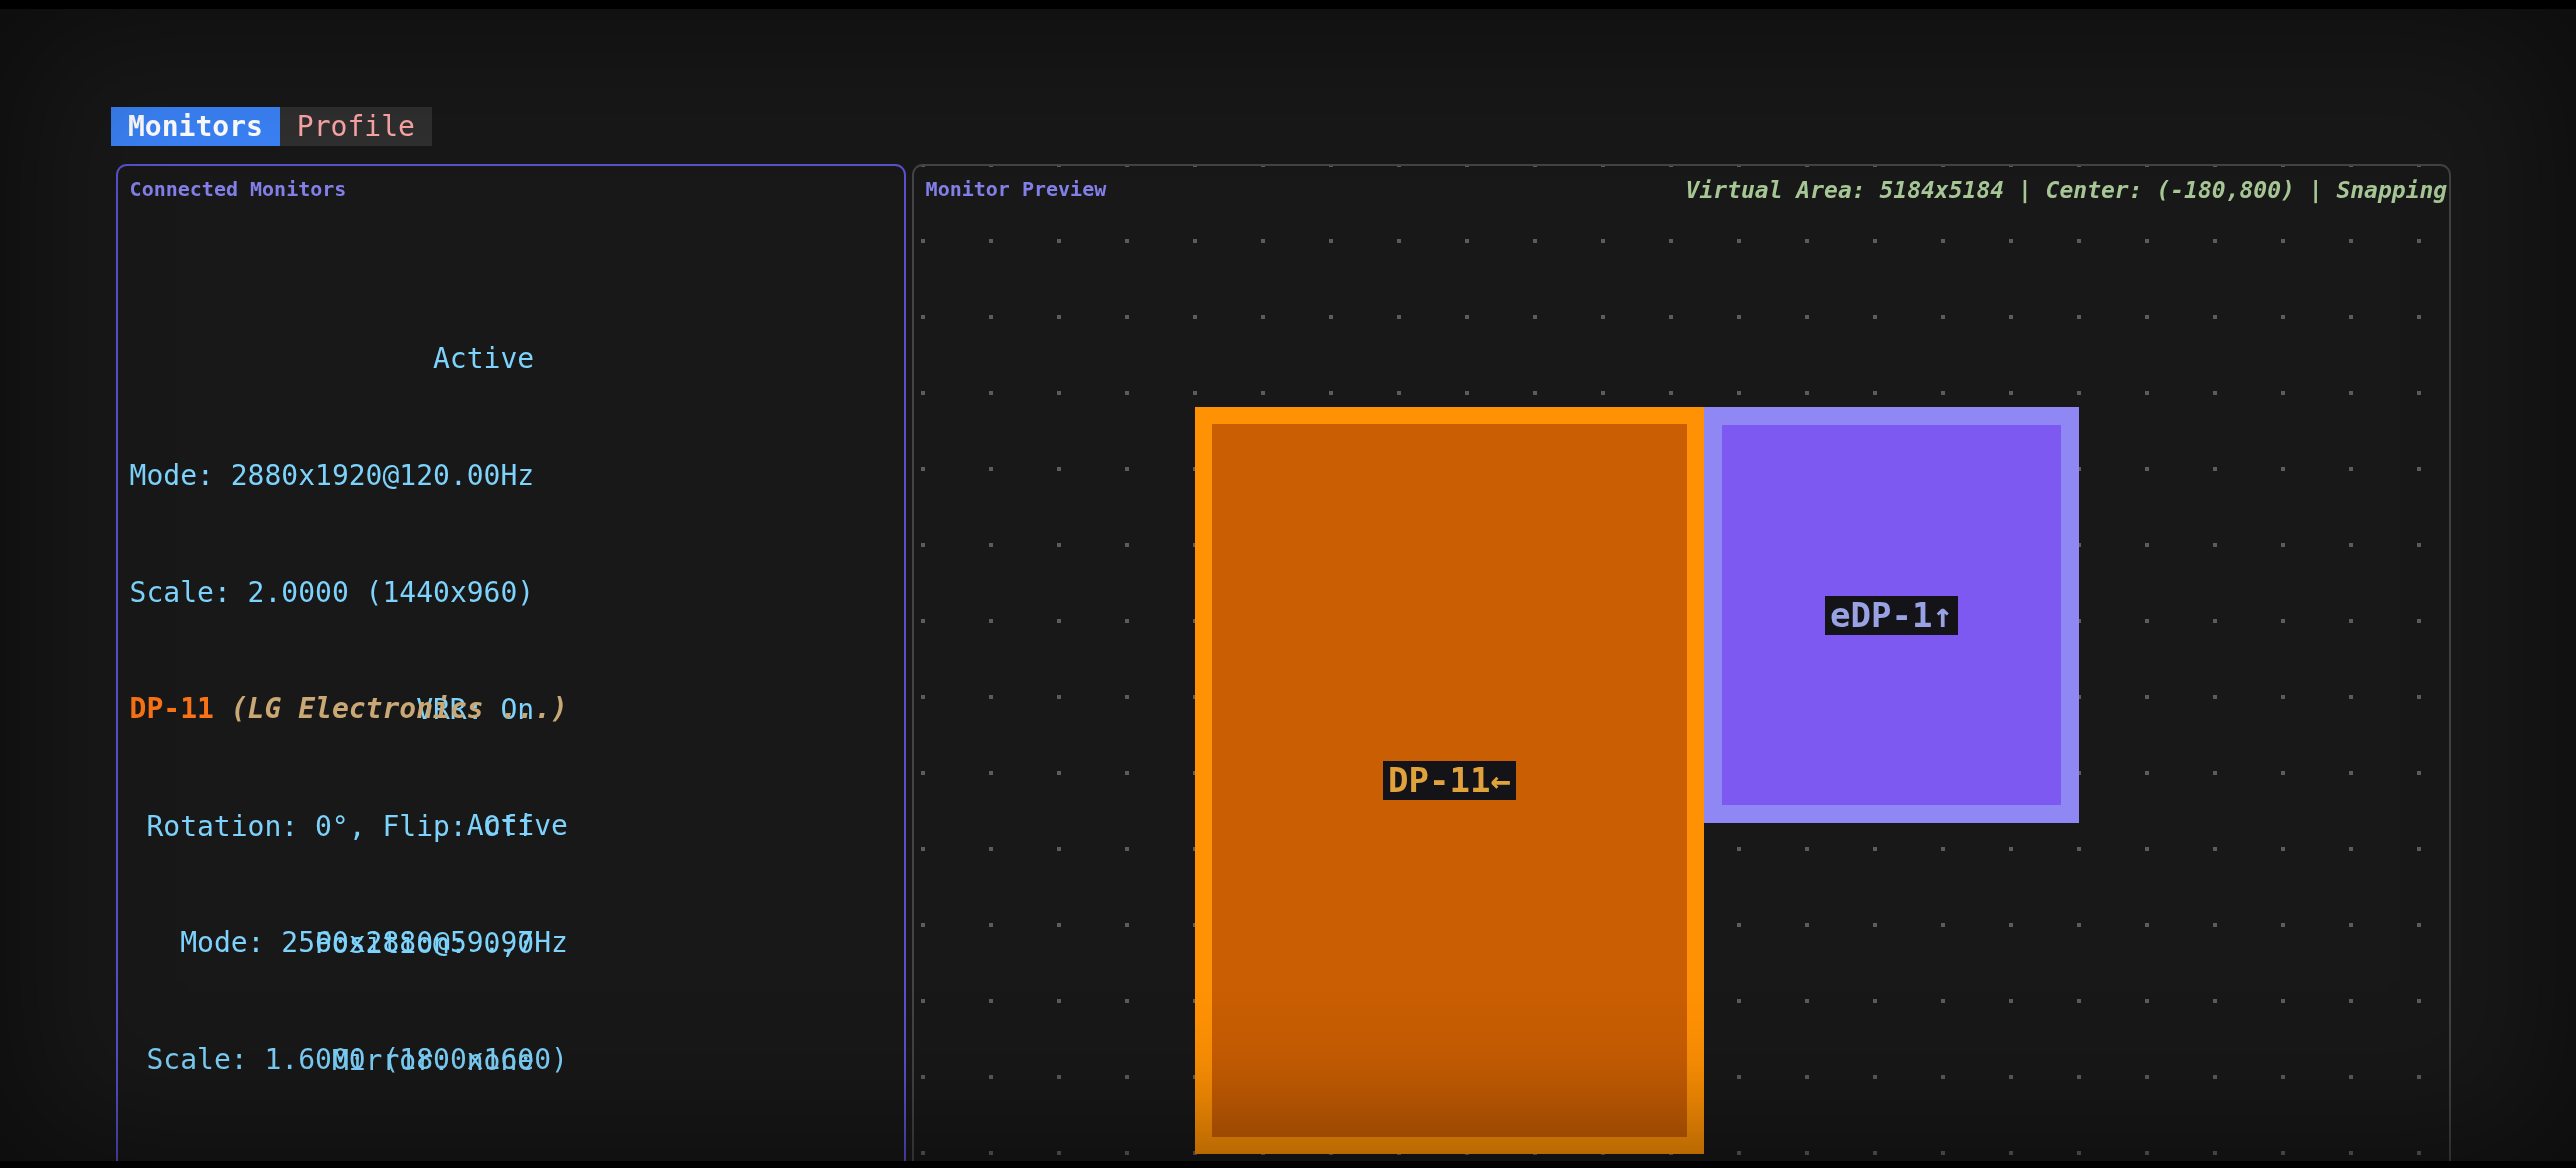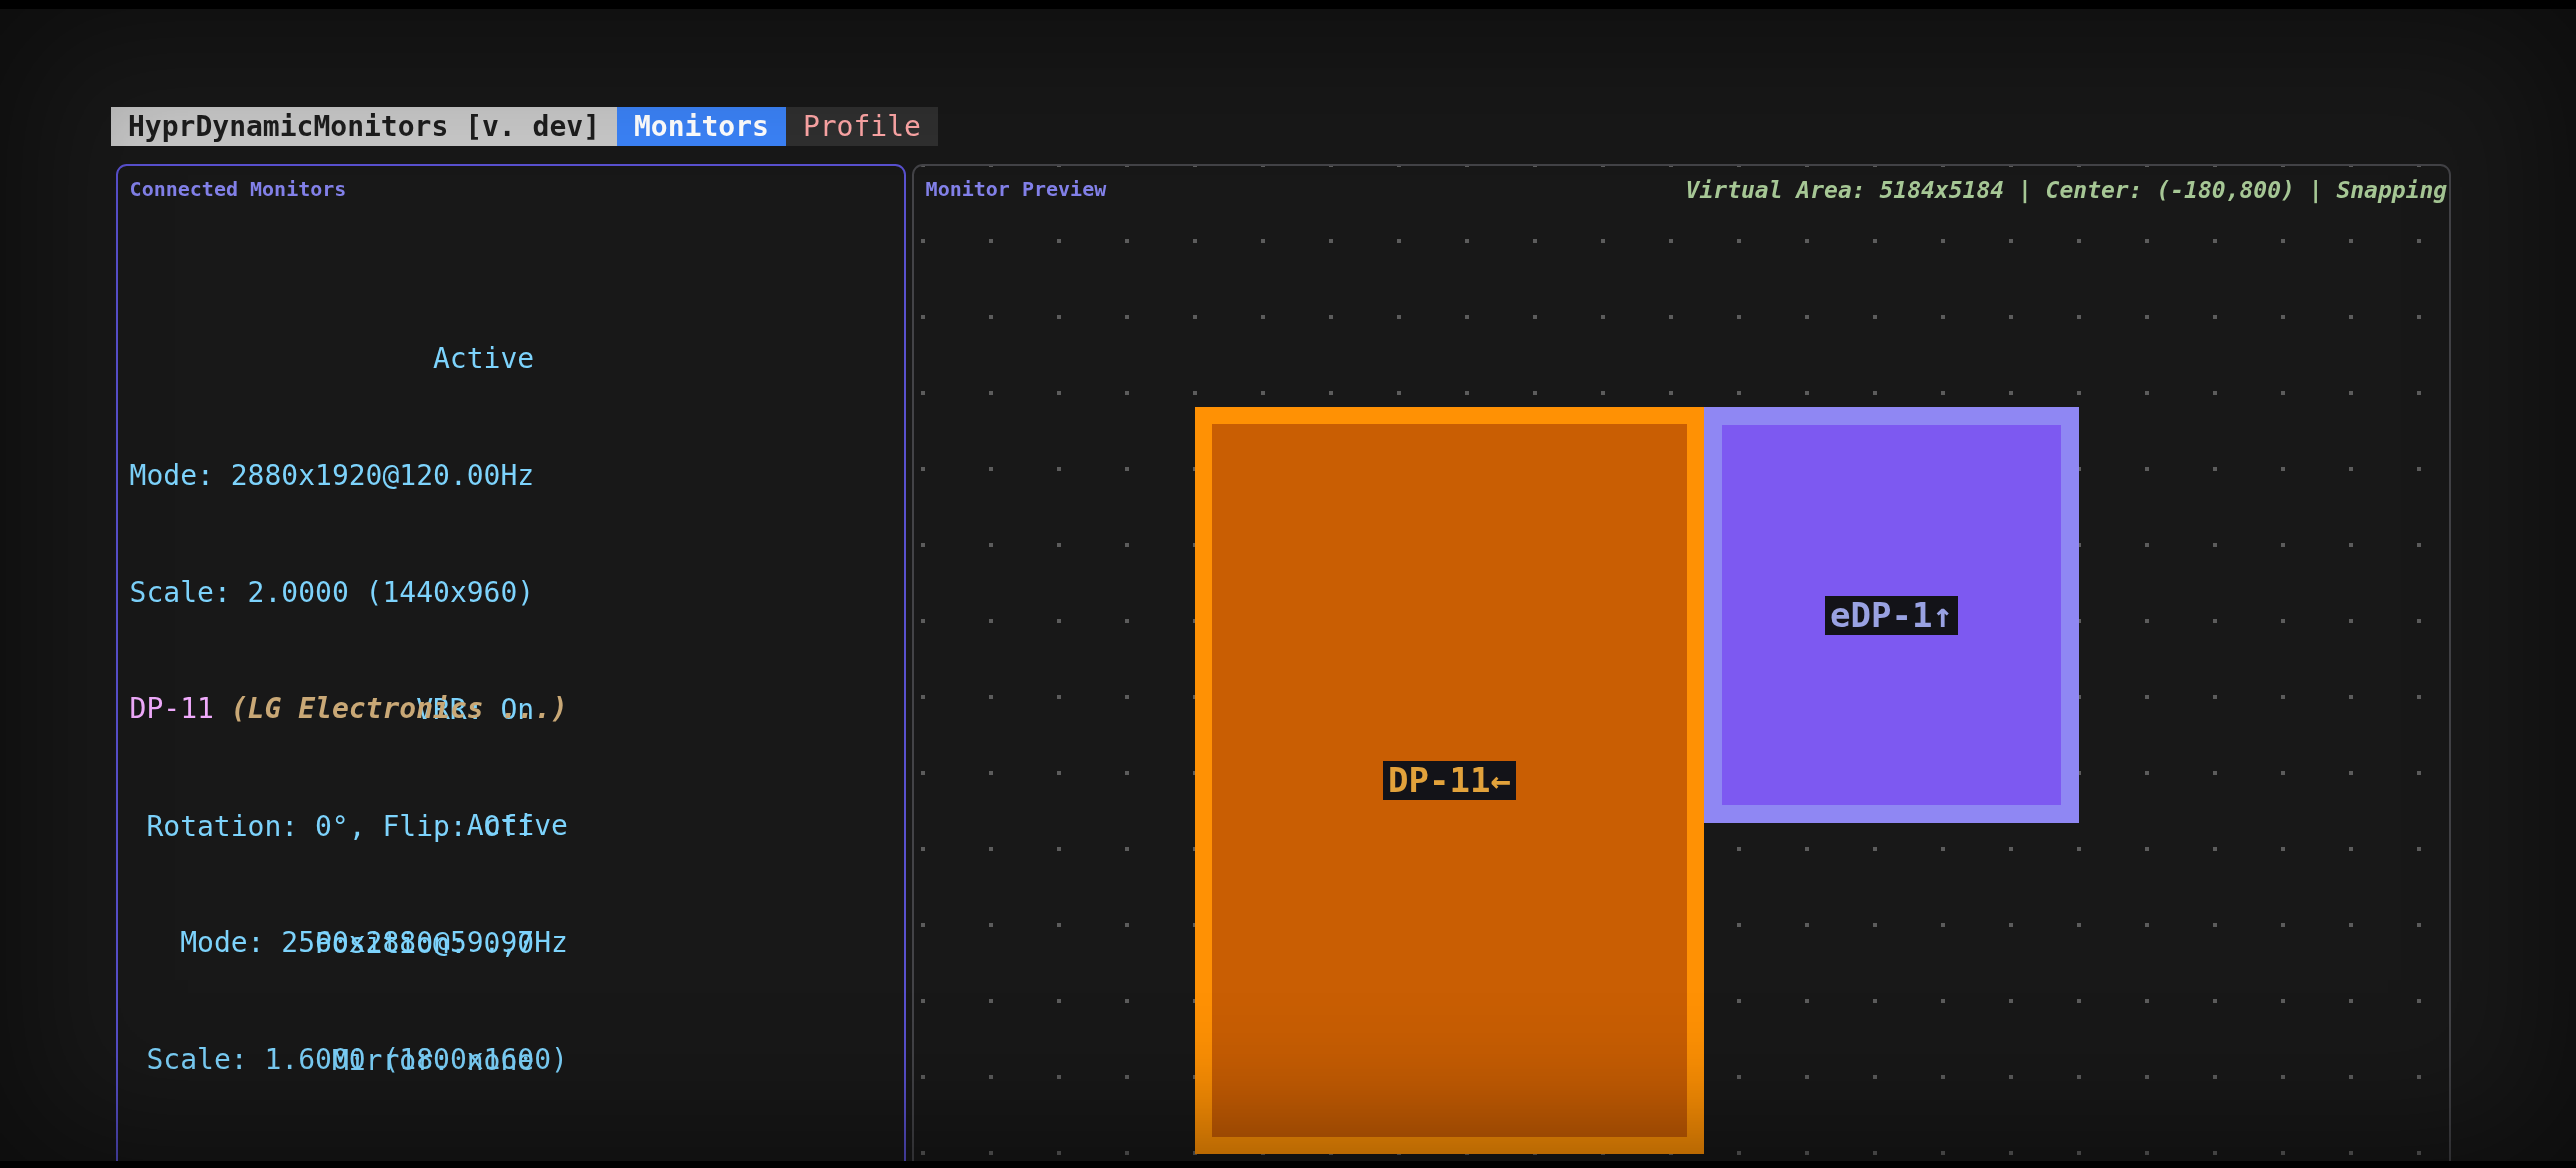--- a/index.html
+++ b/index.html
@@ -23,21 +23,21 @@
     overflow:hidden;z-index:5;}
   #left-panel{left:116px;width:786px;border:2.7px solid #5951cf;}
   #right-panel{left:912px;width:1535px;border:2.7px solid #434347;}
   .panel-title{position:absolute;left:11.6px;top:10.7px;font-size:20px;font-weight:bold;
     color:#8280e8;white-space:pre;}
 
   
   .mon-block{position:absolute;left:11.6px;font-size:28px;line-height:39px;white-space:pre;}
   .mon-arrow{color:#d6d6d6;}
   .mon-name-pink{color:#d9679f;font-weight:bold;}
-  .mon-name-white{color:#f0abfc;font-weight:normal;}
+  .mon-name-white{color:#f97316;font-weight:bold;}
   .mon-vendor{color:#c9a876;font-style:italic;font-weight:600;}
   .mon-line{color:#7dd3fc;text-align:right;}
 
   
   #preview-status{position:absolute;right:1.8px;top:10.7px;font-size:23px;font-weight:bold;
     font-style:italic;color:#a6c795;white-space:pre;}
   #preview-grid{position:absolute;inset:0;z-index:0;
     background-image:radial-gradient(circle,#5c5c5c 0 2.3px,rgba(0,0,0,0) 2.4px);
     background-size:68px 76px;background-position:-25px 37px;}
   .mon-box{position:absolute;box-sizing:border-box;display:flex;
@@ -50,21 +50,20 @@
     padding:0 5.4px;white-space:pre;}
   #box-dp11 .mon-chip{color:#e2a23b;}
   #box-edp1 .mon-chip{color:#99a2e2;}
 </style>
 </head>
 <body>
 
 <div id="screen">
 
   <div id="tabbar">
-    <div class="tab-title">HyprDynamicMonitors [v. dev]</div>
     <div class="tab active">Monitors</div>
     <div class="tab inactive">Profile</div>
   </div>
 
   <div id="left-panel" class="panel">
     <div class="panel-title">Connected Monitors</div>
 
     <div class="mon-block" style="top:95px;">
       <div class="mon-line">Active</div>
       <div class="mon-line">Mode: 2880x1920@120.00Hz</div>

